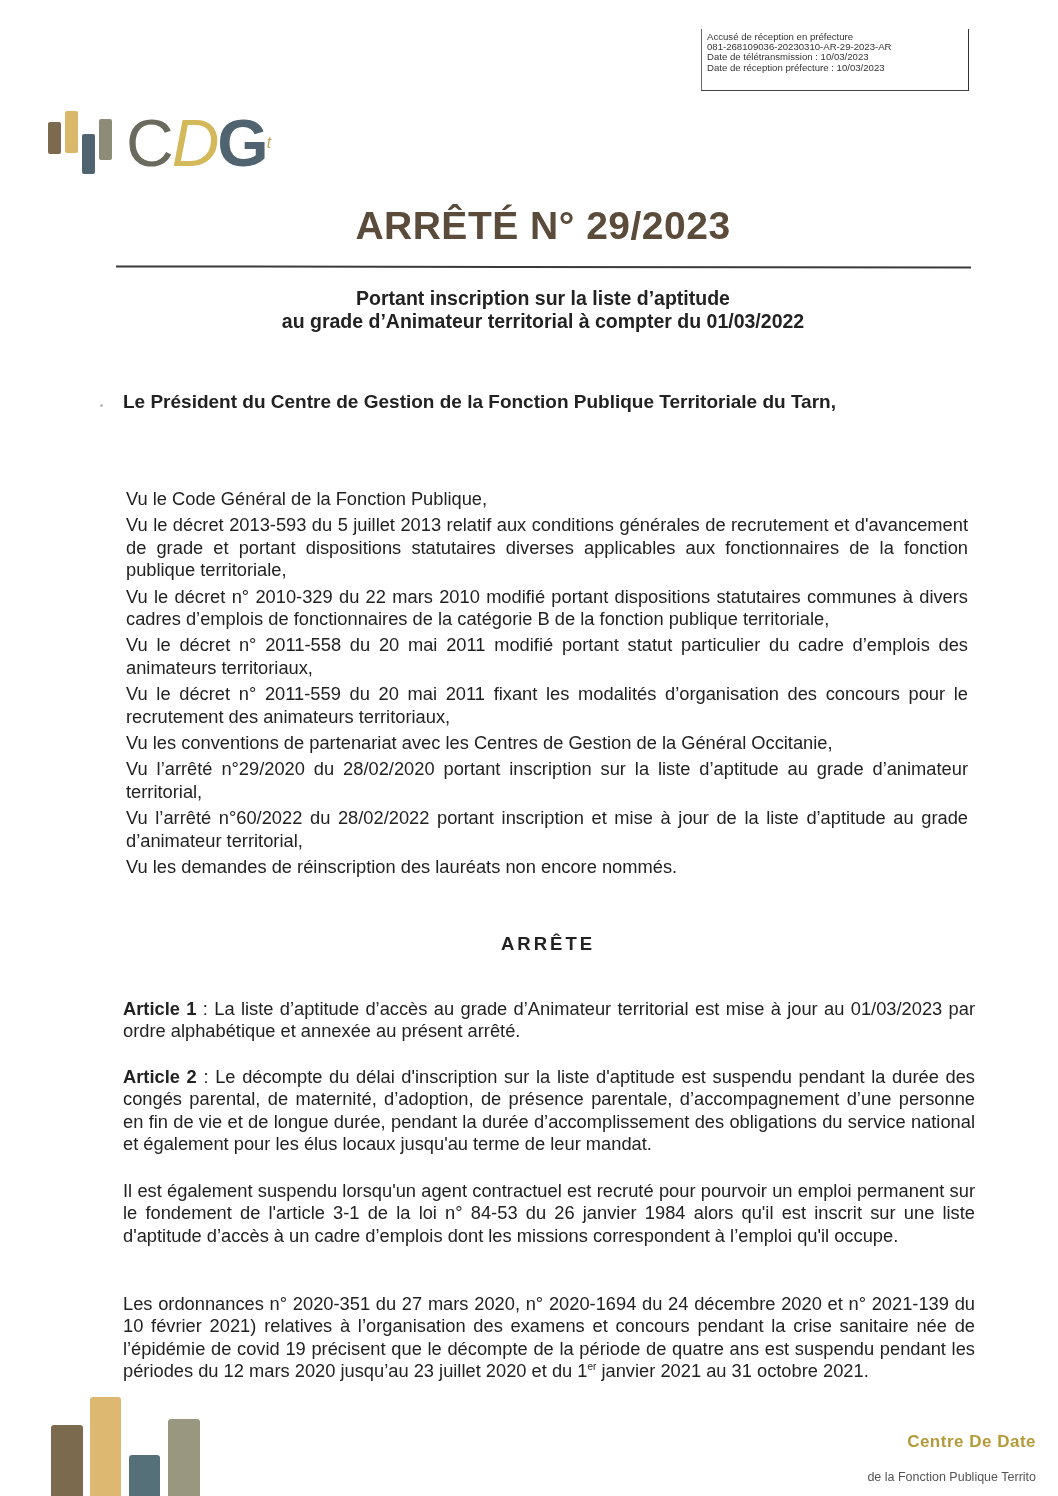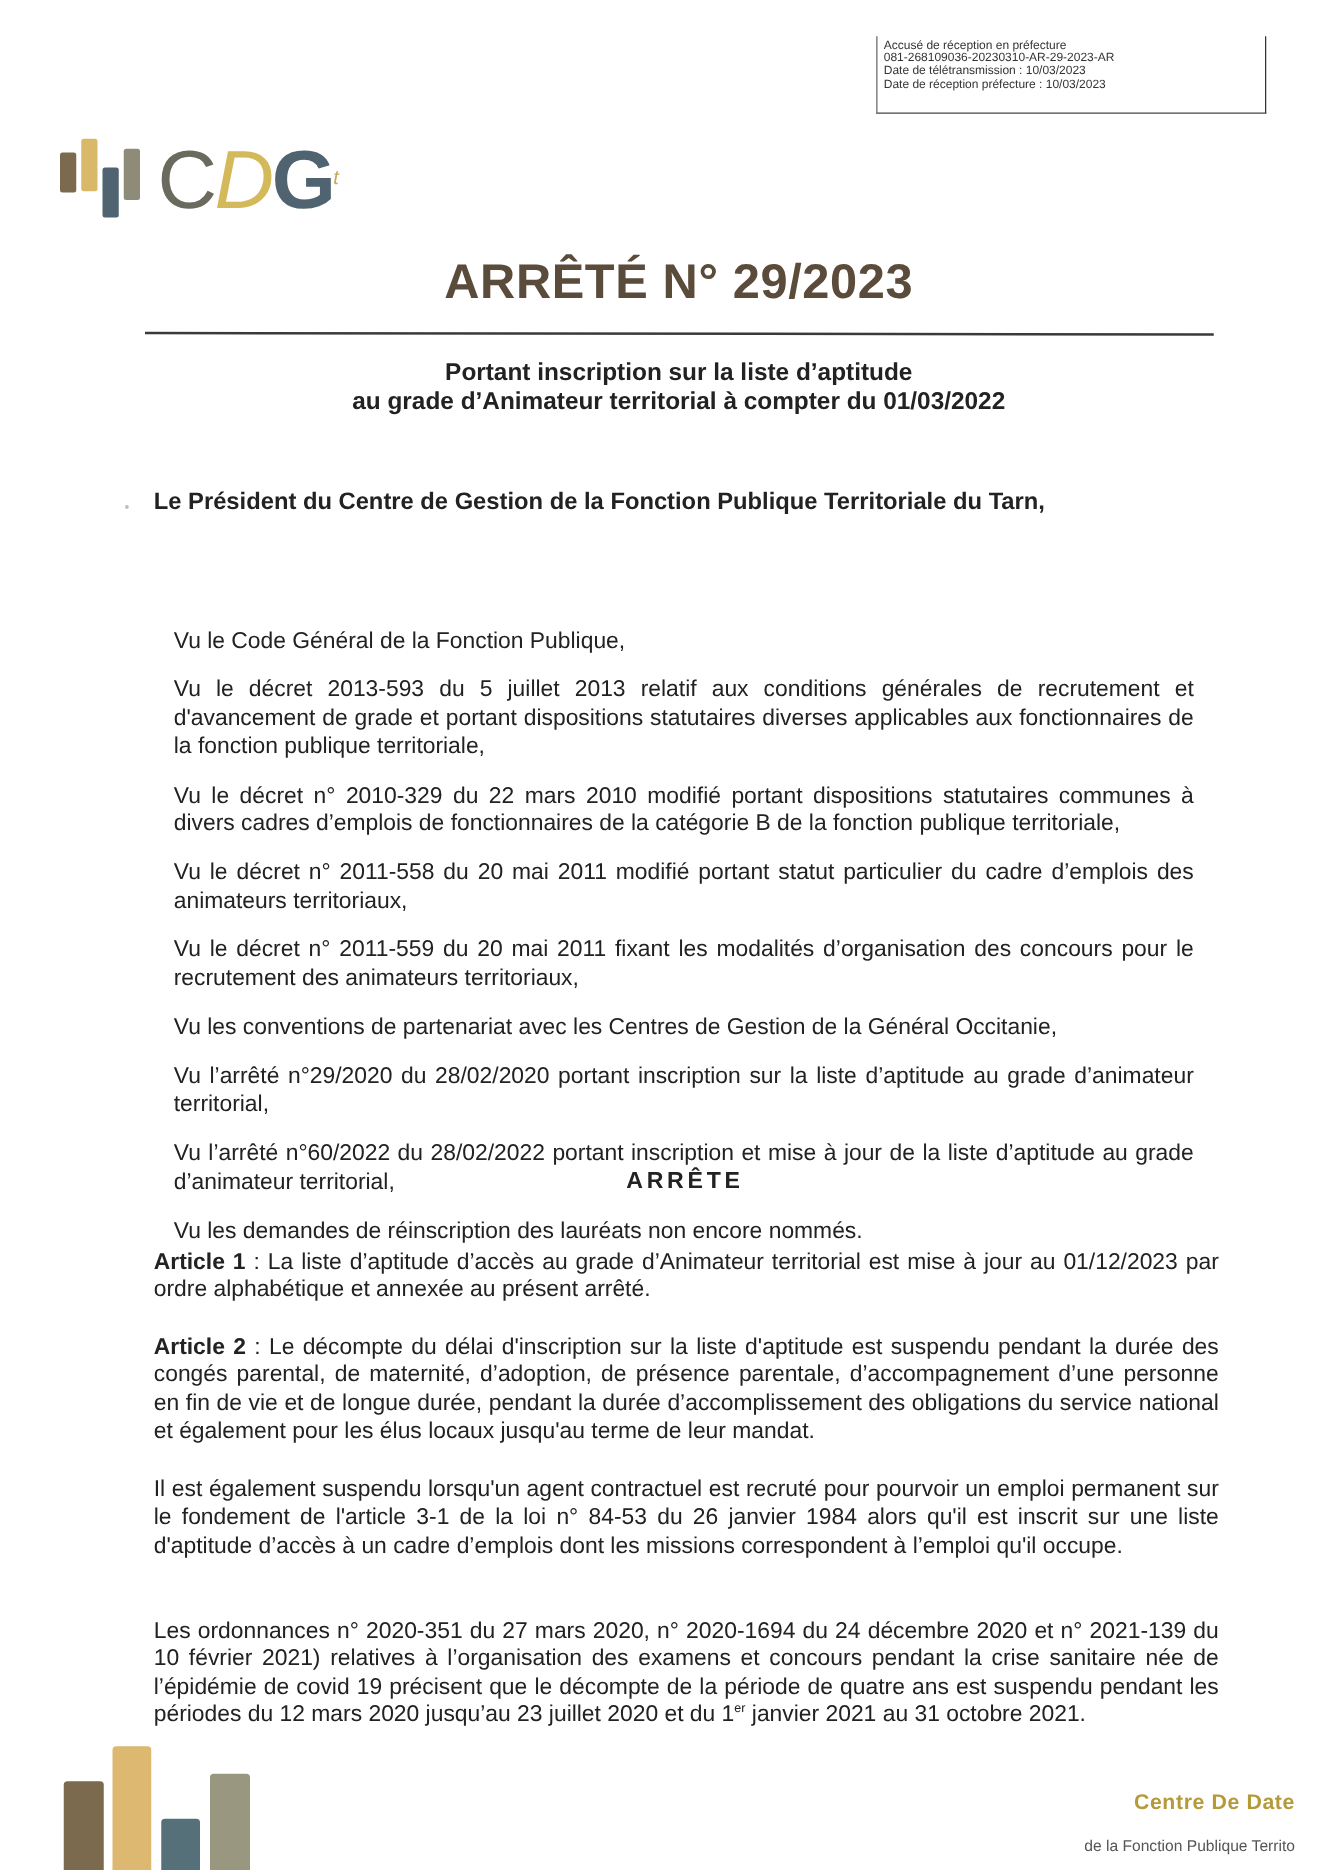--- a/index.html
+++ b/index.html
@@ -1,19 +1,19 @@
 <!DOCTYPE html>
 <html><head>
   <meta charset="utf-8">
   <style>
     html, body { margin: 0; padding: 0; background: #ffffff; }
     body { width: 1058px; height: 1496px; position: relative; overflow: hidden;
            font-family: "Liberation Sans", sans-serif; color: #1a1a1a; }
 
-    .stamp { position: absolute; left: 701px; top: 29px; width: 312px; height: 62px;
+    .stamp { position: absolute; left: 701px; top: 29px; width: 268px; height: 62px;
              border-right: 1.5px solid #333; border-bottom: 1.5px solid #444; border-left: 1px solid #666;
              box-sizing: border-box; padding: 3px 0 0 5px; font-size: 9.6px; line-height: 10.2px; color: #333;
              font-family: "Liberation Sans", sans-serif; }
     .stamp div { white-space: nowrap; }
 
     .logo { position: absolute; left: 48px; top: 108px; width: 240px; height: 75px; }
     .logo .bar { position: absolute; border-radius: 2px; }
     .logo .letters { position: absolute; left: 78px; top: 0; font-family: "Liberation Sans", sans-serif;
                      font-size: 66px; line-height: 70px; letter-spacing: -2px; }
 
@@ -23,21 +23,21 @@
     .title-rule { position: absolute; left: 116px; top: 266px; width: 855px; height: 2px; background: #3a3a3a;
                   transform: rotate(0.08deg); }
 
     .subtitle { position: absolute; left: 0; width: 1086px; top: 287px; text-align: center;
                 font-weight: bold; font-size: 19.5px; line-height: 23px; color: #222; }
     .president { position: absolute; left: 123px; top: 391px; font-weight: bold; font-size: 19px; color: #222; }
     .dot { position: absolute; left: 100px; top: 404px; width: 3px; height: 3px; background: #bbb; border-radius: 50%; }
 
     .vu { position: absolute; left: 122px; top: 484px; width: 850px; font-size: 18.3px; line-height: 22.4px;
           color: #222; text-align: justify; }
-    .vu p { margin: 17px; }
+    .vu p { margin: 4px; }
 
     .arrete { position: absolute; left: 0; width: 1096px; top: 933px; text-align: center;
               font-weight: bold; font-size: 18.5px; letter-spacing: 3px; color: #222; }
 
     .para { position: absolute; left: 123px; width: 852px; font-size: 18.3px; line-height: 22.4px;
             text-align: justify; color: #222; margin: 0; }
     .para .art { font-weight: bold; }
     .para sup { font-size: 10px; line-height: 0; }
 
     .foot-logo .bar { position: absolute; border-radius: 3px 3px 0 0; }
@@ -84,21 +84,21 @@
   <p>Vu le décret n° 2011-558 du 20 mai 2011 modifié portant statut particulier du cadre d’emplois des animateurs territoriaux,</p>
   <p>Vu le décret n° 2011-559 du 20 mai 2011 fixant les modalités  d’organisation des concours pour le recrutement des animateurs territoriaux,</p>
   <p>Vu les conventions de partenariat avec les Centres de Gestion de la Général Occitanie,</p>
   <p>Vu l’arrêté n°29/2020 du 28/02/2020 portant  inscription sur la liste d’aptitude au grade d’animateur territorial,</p>
   <p>Vu l’arrêté n°60/2022 du 28/02/2022 portant  inscription et mise à jour de la liste d’aptitude au grade d’animateur territorial,</p>
   <p style="text-align:left;">Vu les demandes de réinscription des lauréats non encore nommés.</p>
 </div>
 
 <div class="arrete">ARRÊTE</div>
 
-<p class="para" style="top:998px;"><span class="art">Article 1</span><span> : La liste d’aptitude d’accès au grade d’Animateur territorial est mise à jour  au 01/12/2023 par ordre alphabétique et annexée au présent arrêté.</span></p>
+<p class="para" style="top:998px;"><span class="art">Article 1</span><span> : La liste d’aptitude d’accès au grade d’Animateur territorial est mise à jour  au 01/03/2023 par ordre alphabétique et annexée au présent arrêté.</span></p>
 
 <p class="para" style="top:1066px;"><span class="art">Article 2</span><span> : Le décompte du délai d'inscription sur la liste d'aptitude est suspendu pendant la durée des congés parental, de maternité, d’adoption, de présence parentale, d’accompagnement d’une personne en fin de vie et de longue durée, pendant la durée d’accomplissement des obligations du service national et également pour les élus locaux jusqu'au terme de leur mandat.</span></p>
 
 <p class="para" style="top:1180px;"> Il est également suspendu lorsqu'un agent contractuel est recruté pour pourvoir un emploi permanent sur le fondement de l'article 3-1 de la loi n° 84-53 du 26 janvier 1984  alors qu'il est inscrit sur une liste d'aptitude d’accès à un cadre d’emplois dont les missions correspondent à l’emploi qu'il occupe.</p>
 
 <p class="para" style="top:1293px;"><span>Les ordonnances n° 2020-351 du 27 mars 2020, n° 2020-1694 du 24 décembre 2020 et n° 2021-139 du 10 février 2021) relatives à l’organisation des examens et concours pendant la crise sanitaire née de l’épidémie de covid 19 précisent que le décompte de la période de quatre ans est suspendu pendant les périodes du 12 mars 2020 jusqu’au 23 juillet 2020 et du 1</span><sup>er</sup><span> janvier 2021 au 31 octobre 2021.</span></p>
 
 <div class="foot-logo">
   <div class="bar" style="left:51px;top:1425px;width:32px;height:71px;background:#7b6a4e;"></div>
   <div class="bar" style="left:90px;top:1397px;width:31px;height:99px;background:#dcb870;"></div>

